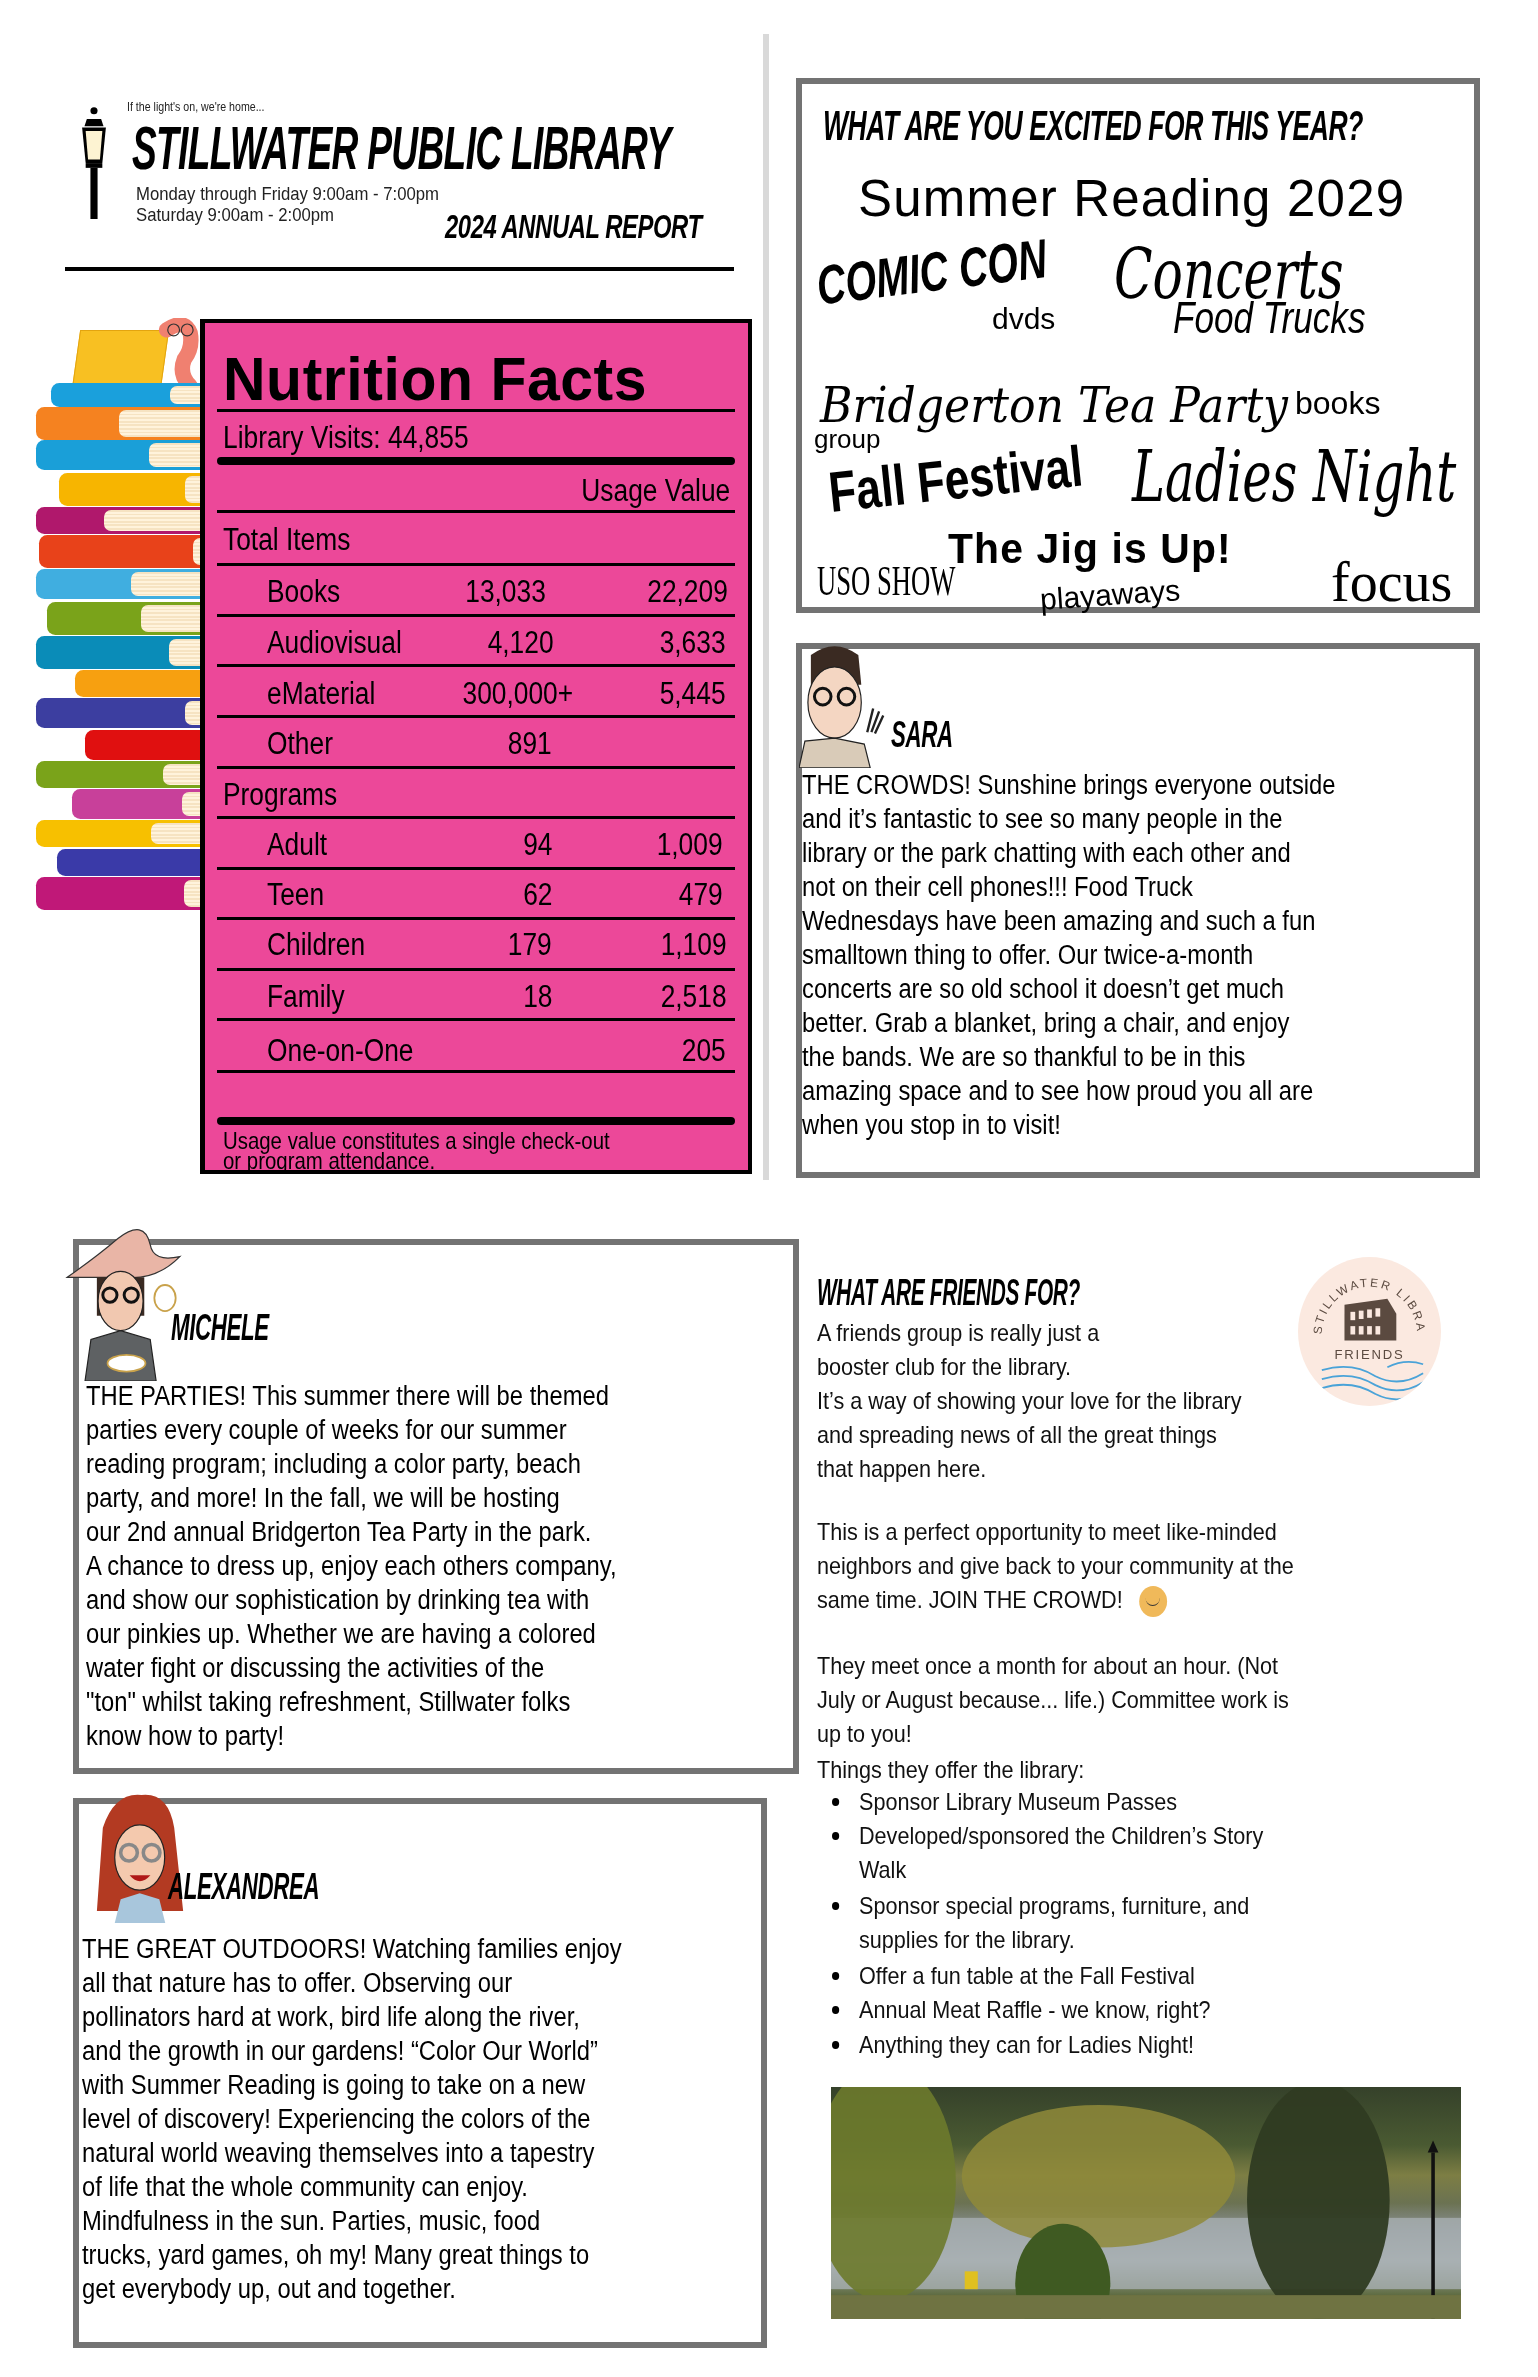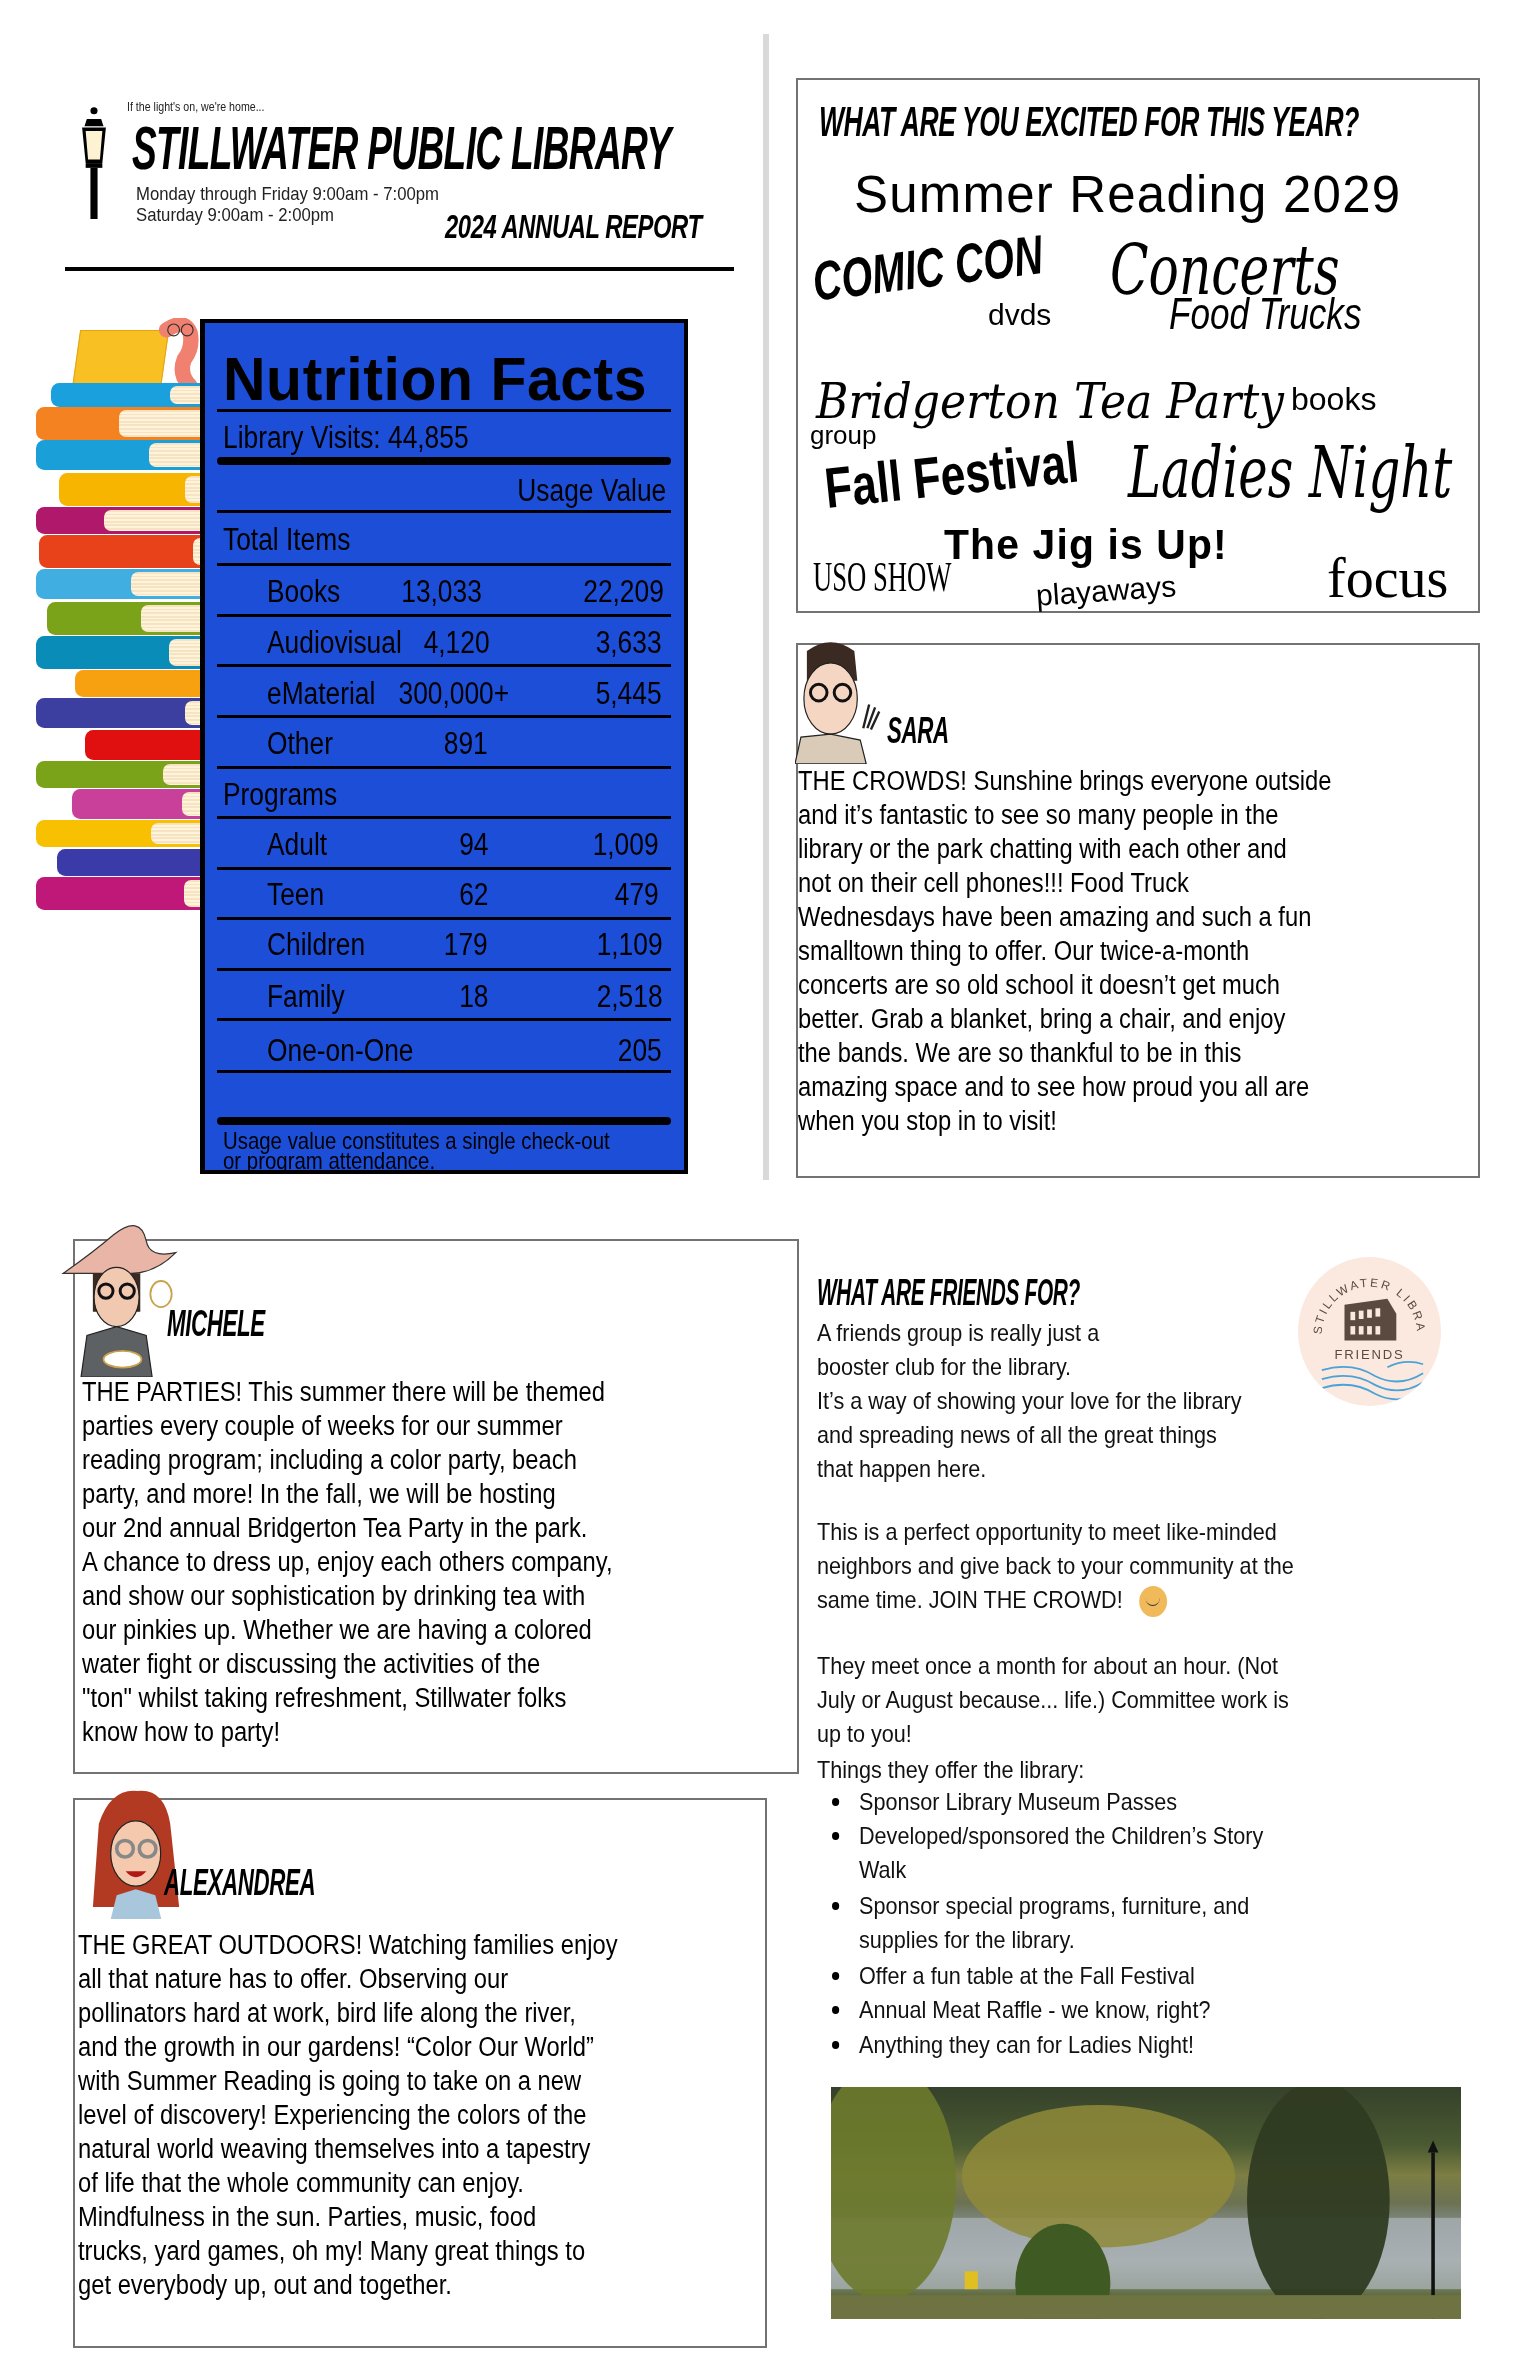--- a/index.html
+++ b/index.html
@@ -19,30 +19,30 @@
   .header-rule { position: absolute; left: 65px; top: 267px; width: 669px; height: 4.2px; background: #000; }
 
   
   .bookstack { position: absolute; left: 36px; top: 318px; width: 166px; height: 814px; }
   .book { position: absolute; height: 30px; border-radius: 8.3px 0 0 8.3px; }
   .book .pages { position: absolute; right: 0; top: 3px; bottom: 3px; background: repeating-linear-gradient(#f6e3c2 0 1.8px, #fff3dc 1.8px 3.6px); border-radius: 7.1px 0 0 7.1px; }
   .worm-book { position: absolute; left: 40px; top: 12px; width: 89px; height: 59px; background: #f8c022; border: 1.2px solid #e3a40f; transform: skewX(-8deg); }
   .worm { position: absolute; left: 107px; top: 0; width: 56px; height: 71px; }
 
   
-  .nf { position: absolute; left: 200px; top: 319px; width: 488px; height: 855px; border: 4.8px solid #000; border-left-width: 5.3px; background: #1d4ed8; }
+  .nf { position: absolute; left: 200px; top: 319px; width: 552px; height: 855px; border: 4.8px solid #000; border-left-width: 5.3px; background: #ec4899; }
   .nf-title { position: absolute; left: 18px; top: 25px; font-size: 62px; font-weight: 900; letter-spacing: 0.6px; transform: scaleX(0.95); transform-origin: left top; line-height: 1; }
   .nf-line { position: absolute; left: 12px; right: 13px; height: 3px; background: #000; }
   .nf-line.thick { height: 8.3px; border-radius: 4.2px; }
   .nf-text { position: absolute; font-size: 31px; line-height: 1; transform: scaleX(0.85); transform-origin: left top; white-space: nowrap; }
   .nf-num { position: absolute; font-size: 31px; line-height: 1; transform: scaleX(0.85); transform-origin: right top; text-align: right; white-space: nowrap; }
   .nf-foot { position: absolute; left: 18px; top: 799px; font-size: 24px; line-height: 19.6px; transform: scaleX(0.85); transform-origin: left top; white-space: nowrap; }
 
   
-  .card { position: absolute; background: #fff; border: 2px solid #737373; }
+  .card { position: absolute; background: #fff; border: 6px solid #737373; }
   .card-body { position: absolute; font-size: 27px; line-height: 34px; transform: scaleX(0.88); transform-origin: left top; }
   .person-name { position: absolute; font-size: 36px; font-weight: 900; font-style: italic; transform: scaleX(0.62); transform-origin: left top; white-space: nowrap; letter-spacing: -0.6px; line-height: 1; }
   .avatar { position: absolute; }
 
   
   .wc-heading { position: absolute; left: 21px; top: 21px; font-size: 42px; font-weight: 900; font-style: italic; white-space: nowrap; transform: scaleX(0.63); transform-origin: left top; letter-spacing: -0.6px; line-height: 1; }
   .wc-word { position: absolute; white-space: nowrap; line-height: 1; }
 
   
   .friends { position: absolute; left: 817px; top: 1245px; width: 648px; }

